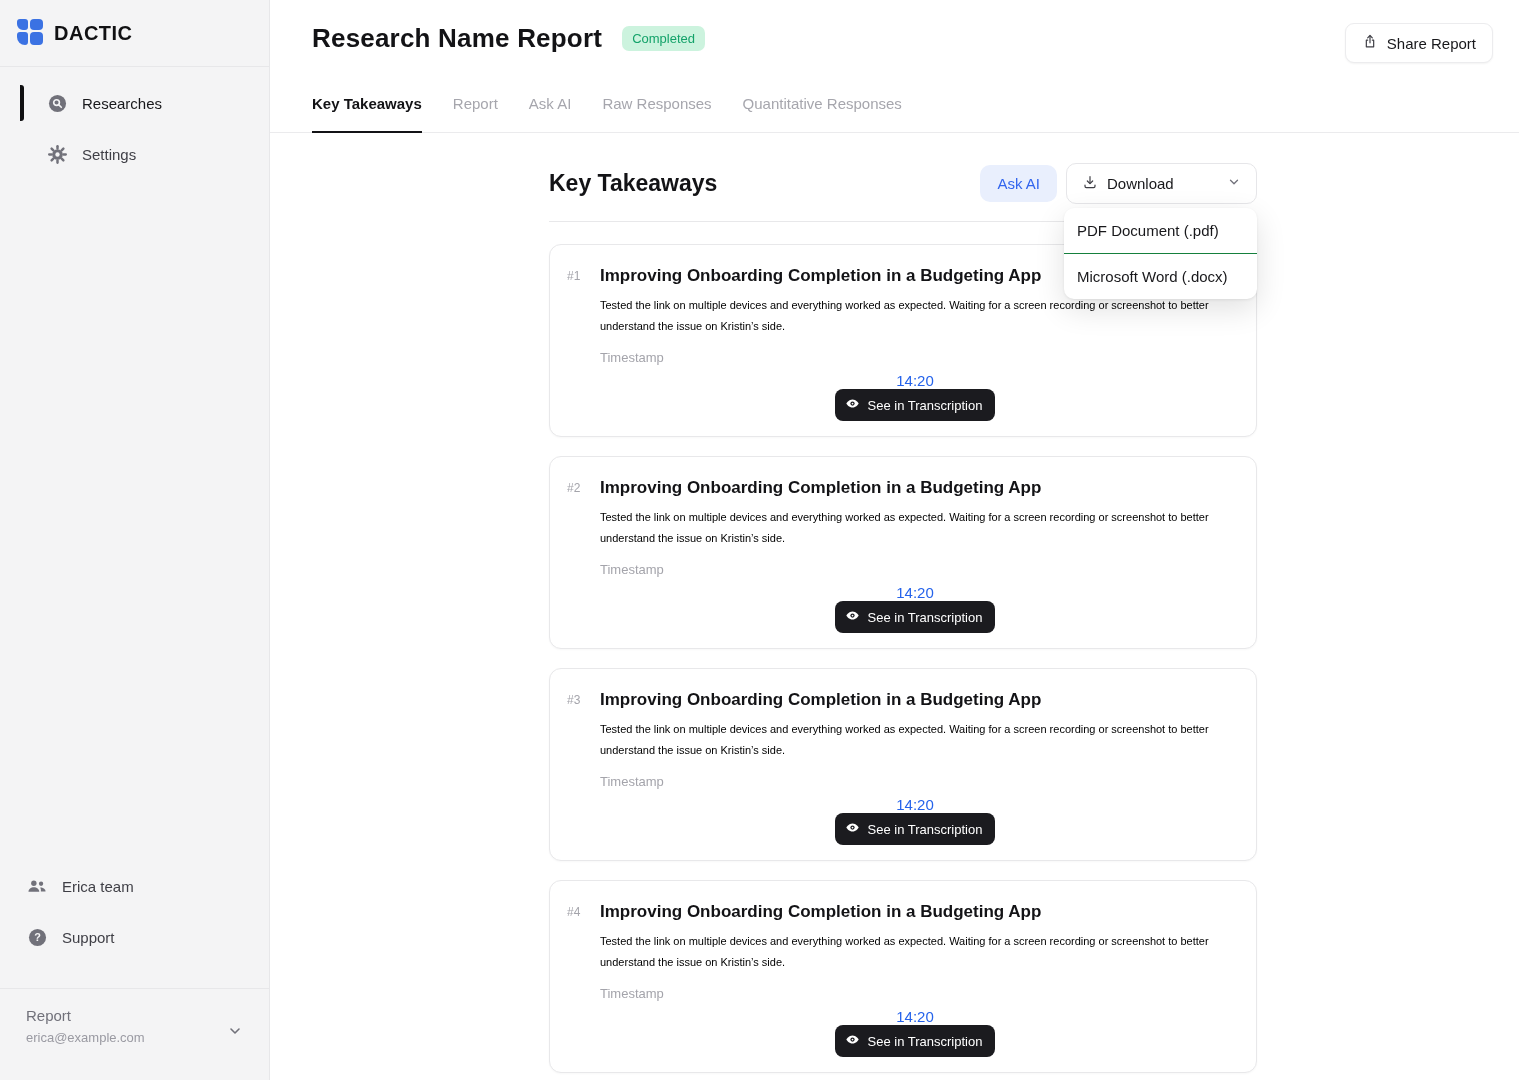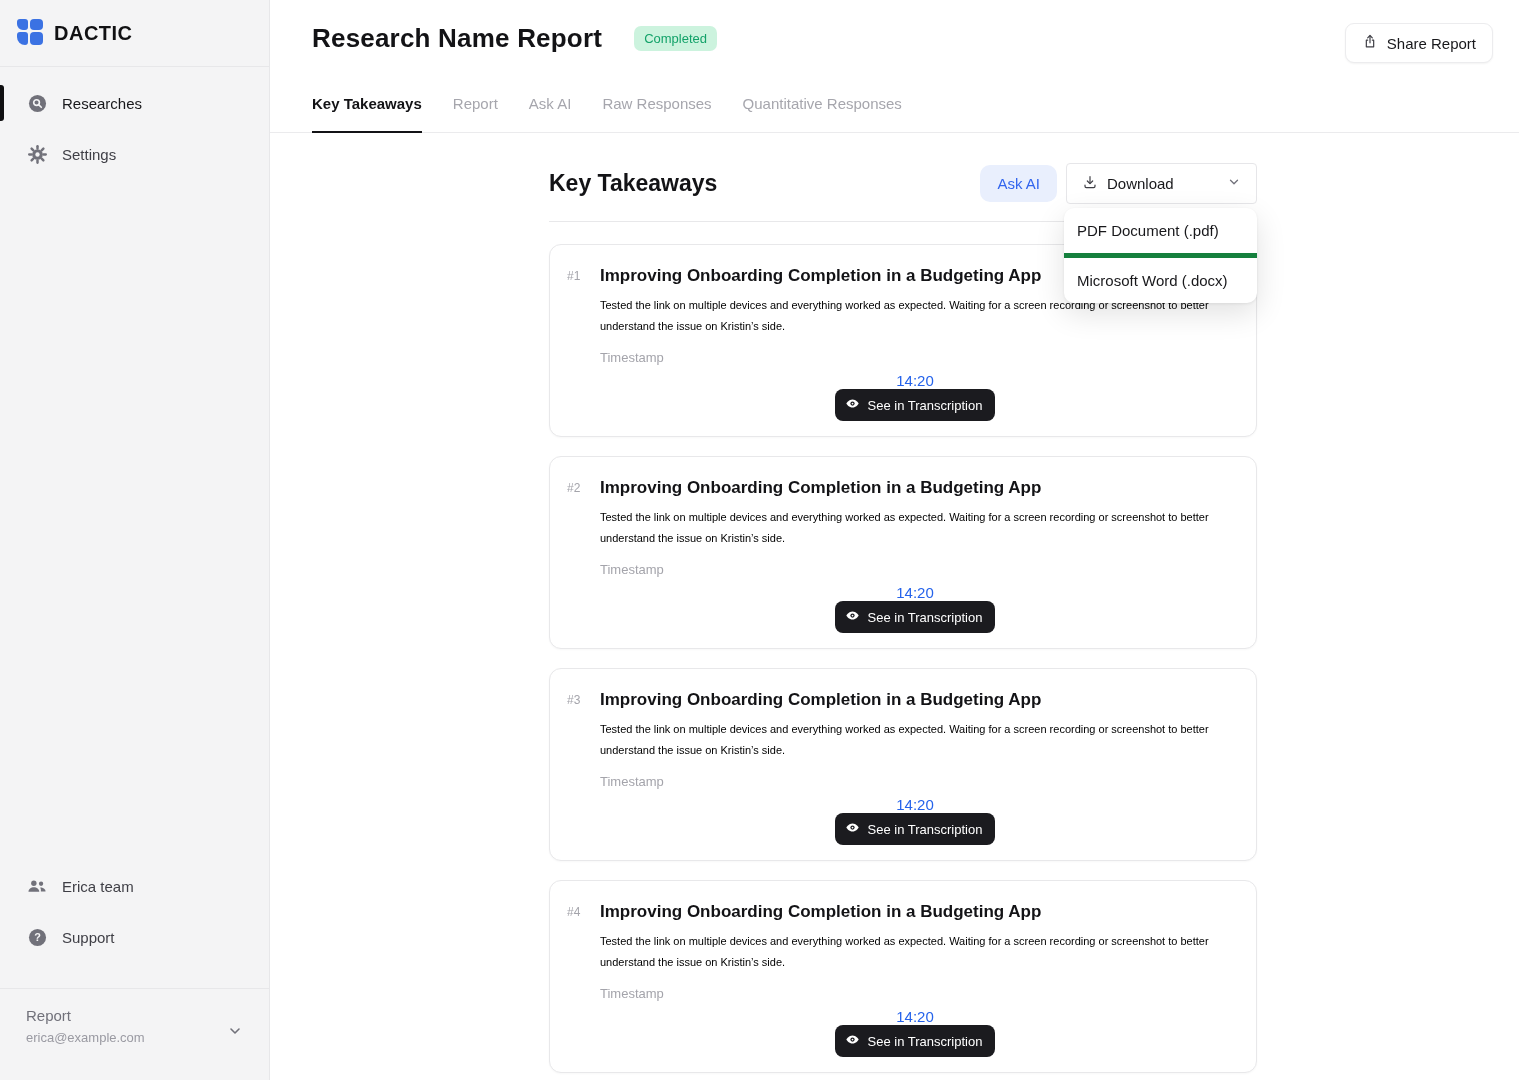--- a/index.html
+++ b/index.html
@@ -25,21 +25,21 @@
     grid-template-columns:11px 13px; grid-template-rows:11px 13px;
     gap:2px;
   }
   .logo-mark i { background:#3b72e3; display:block; }
   .logo-mark i:nth-child(1){ border-radius:3px 3px 3px 6px; }
   .logo-mark i:nth-child(2){ border-radius:4px; }
   .logo-mark i:nth-child(3){ border-radius:3px 3px 3px 8px; }
   .logo-mark i:nth-child(4){ border-radius:4px; }
   .brand-name { font-size:20px; font-weight:700; letter-spacing:0.5px; color:#111113; }
 
-  .side-nav { padding-top:18px; }
+  .side-nav { padding-top:18px;padding-left:20px; }
   .nav-item {
     position:relative; height:36px; margin-bottom:15px;
     display:flex; align-items:center; gap:15px; padding:0 16px 0 27px;
     font-size:15px; color:#3f3f46; cursor:pointer;
   }
   .nav-item.active { color:#18181b; font-weight:400; }
   .nav-item.active::before {
     content:""; position:absolute; left:0; top:0; width:4px; height:36px;
     background:#0f0f11; border-radius:0 3px 3px 0;
   }
@@ -57,21 +57,21 @@
   .user-email { font-size:13px; color:#9a9aa2; }
   .user-chevron { margin-top:16px; }
 
   
   .main { position:absolute; left:270px; top:0; right:0; bottom:0; background:#fff; }
 
   .main-header {
     display:flex; align-items:flex-start; justify-content:space-between;
     padding:23px 26px 0 42px;
   }
-  .title-wrap { display:flex; align-items:center; gap:32px; }
+  .title-wrap { display:flex; align-items:center; gap:20px; }
   .page-title { font-size:26px; font-weight:700; color:#131316; letter-spacing:0.2px; }
   .status-badge {
     background:#ccf3de; color:#13a269; font-size:13px; font-weight:500;
     padding:6px 10px; border-radius:7px; line-height:1;
   }
   .share-btn {
     display:flex; align-items:center; gap:9px;
     background:#fff; border:1px solid #ececee; border-radius:9px;
     padding:9px 16px; font-size:15px; color:#18181b;
     box-shadow:0 1px 2px rgba(0,0,0,0.05); cursor:pointer;
@@ -95,35 +95,35 @@
   .content-title { font-size:23px; font-weight:700; color:#131316; }
   .head-actions { display:flex; align-items:center; gap:9px; }
   .askai-btn {
     background:#e9effd; color:#3265ee; border:none; border-radius:10px;
     padding:10px 17px; font-size:15px; font-weight:500; cursor:pointer;
     font-family:inherit;
   }
   .download-wrap { position:relative; }
   .download-btn {
     display:flex; align-items:center; gap:9px;
-    background:#fff; border:1px solid #e6e6e9; border-radius:4px;
+    background:#fff; border:1px solid #e6e6e9; border-radius:10px;
     padding:10px 15px; font-size:15px; color:#18181b; cursor:pointer;
     min-width:191px; font-family:inherit;
   }
   .download-btn .dl-label { flex:1; text-align:left; }
   .download-menu {
     position:absolute; top:calc(100% + 4px); right:0; width:193px;
     background:#fff; border-radius:10px; z-index:20;
     box-shadow:0 10px 30px rgba(0,0,0,0.12), 0 1px 3px rgba(0,0,0,0.07);
     overflow:hidden;
   }
   .menu-item {
     padding:14px 13px; font-size:15px; color:#18181b; cursor:pointer;
   }
-  .menu-item + .menu-item { border-top:5px solid #15803d; }
+  .menu-item + .menu-item { border-top:1px solid #15803d; }
 
   .head-divider { height:1px; background:#e8e8ea; margin-top:17px; }
 
   .cards { margin-top:22px; display:flex; flex-direction:column; gap:19px; }
   .card {
     border:1px solid #e8e8ea; border-radius:12px; background:#fff;
     box-shadow:0 1px 2px rgba(0,0,0,0.03);
     padding:21px 26px 15px 17px; display:flex; gap:16px;
   }
   .card-num { width:17px; flex:0 0 17px; font-size:12px; color:#a4a4ab; padding-top:3px; }

